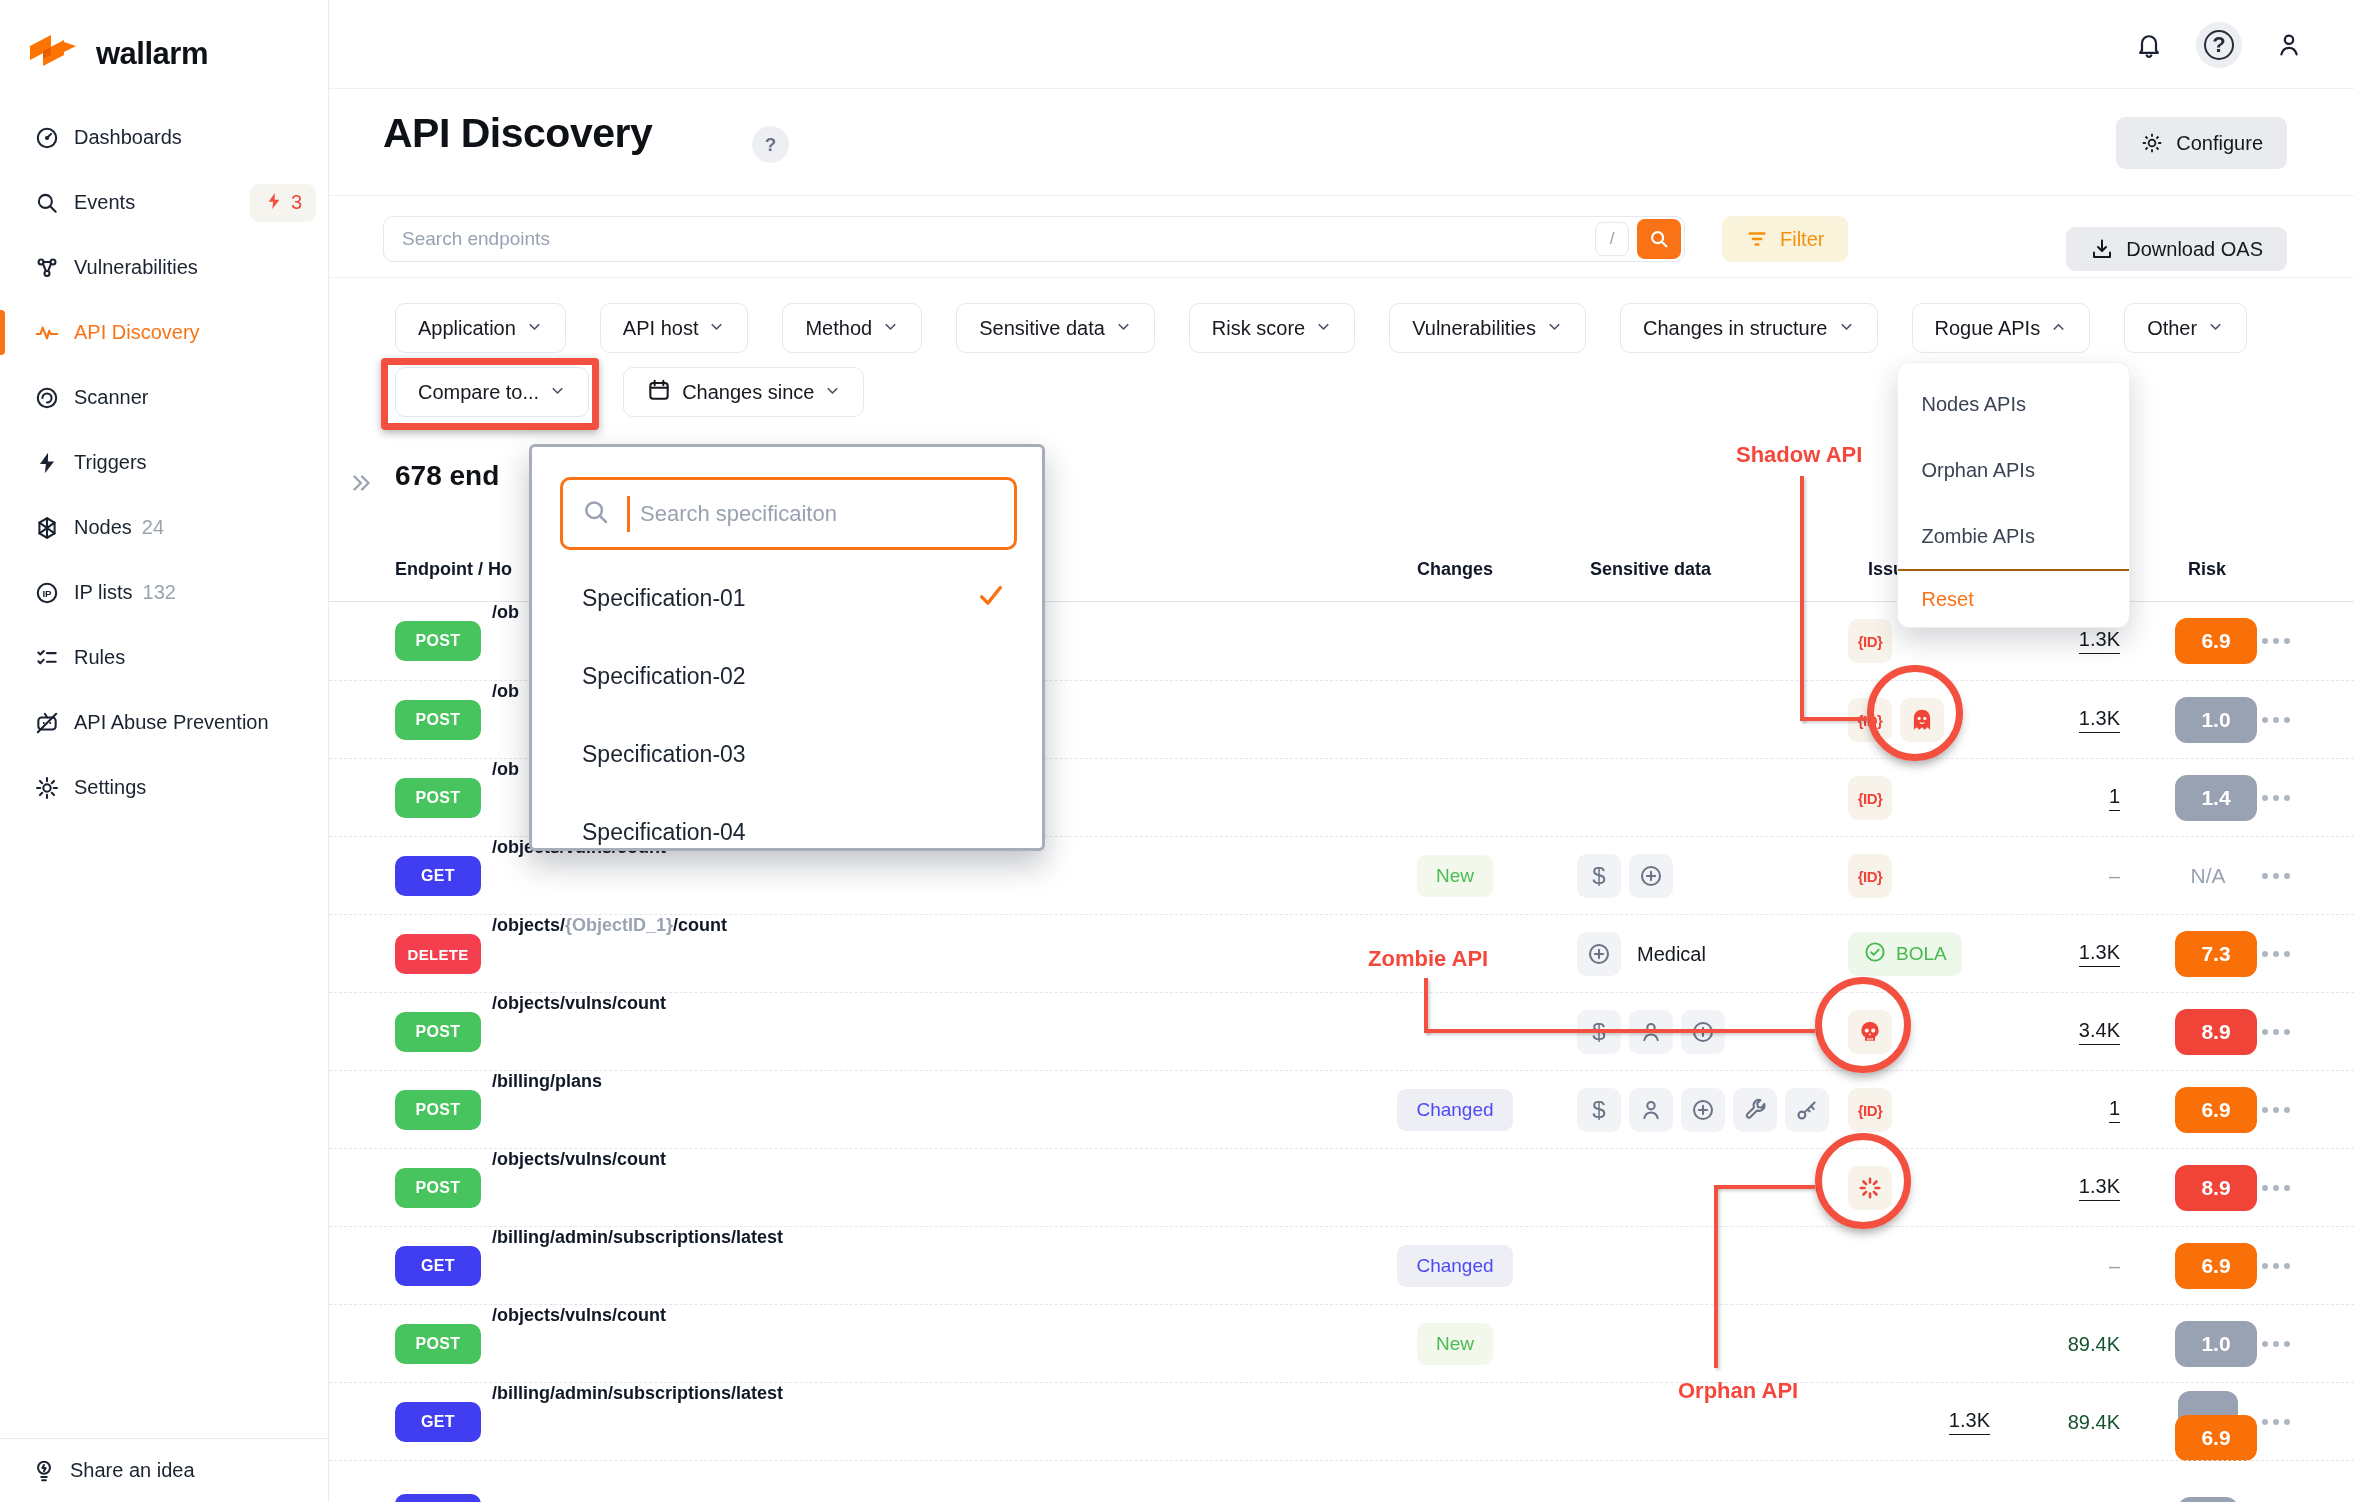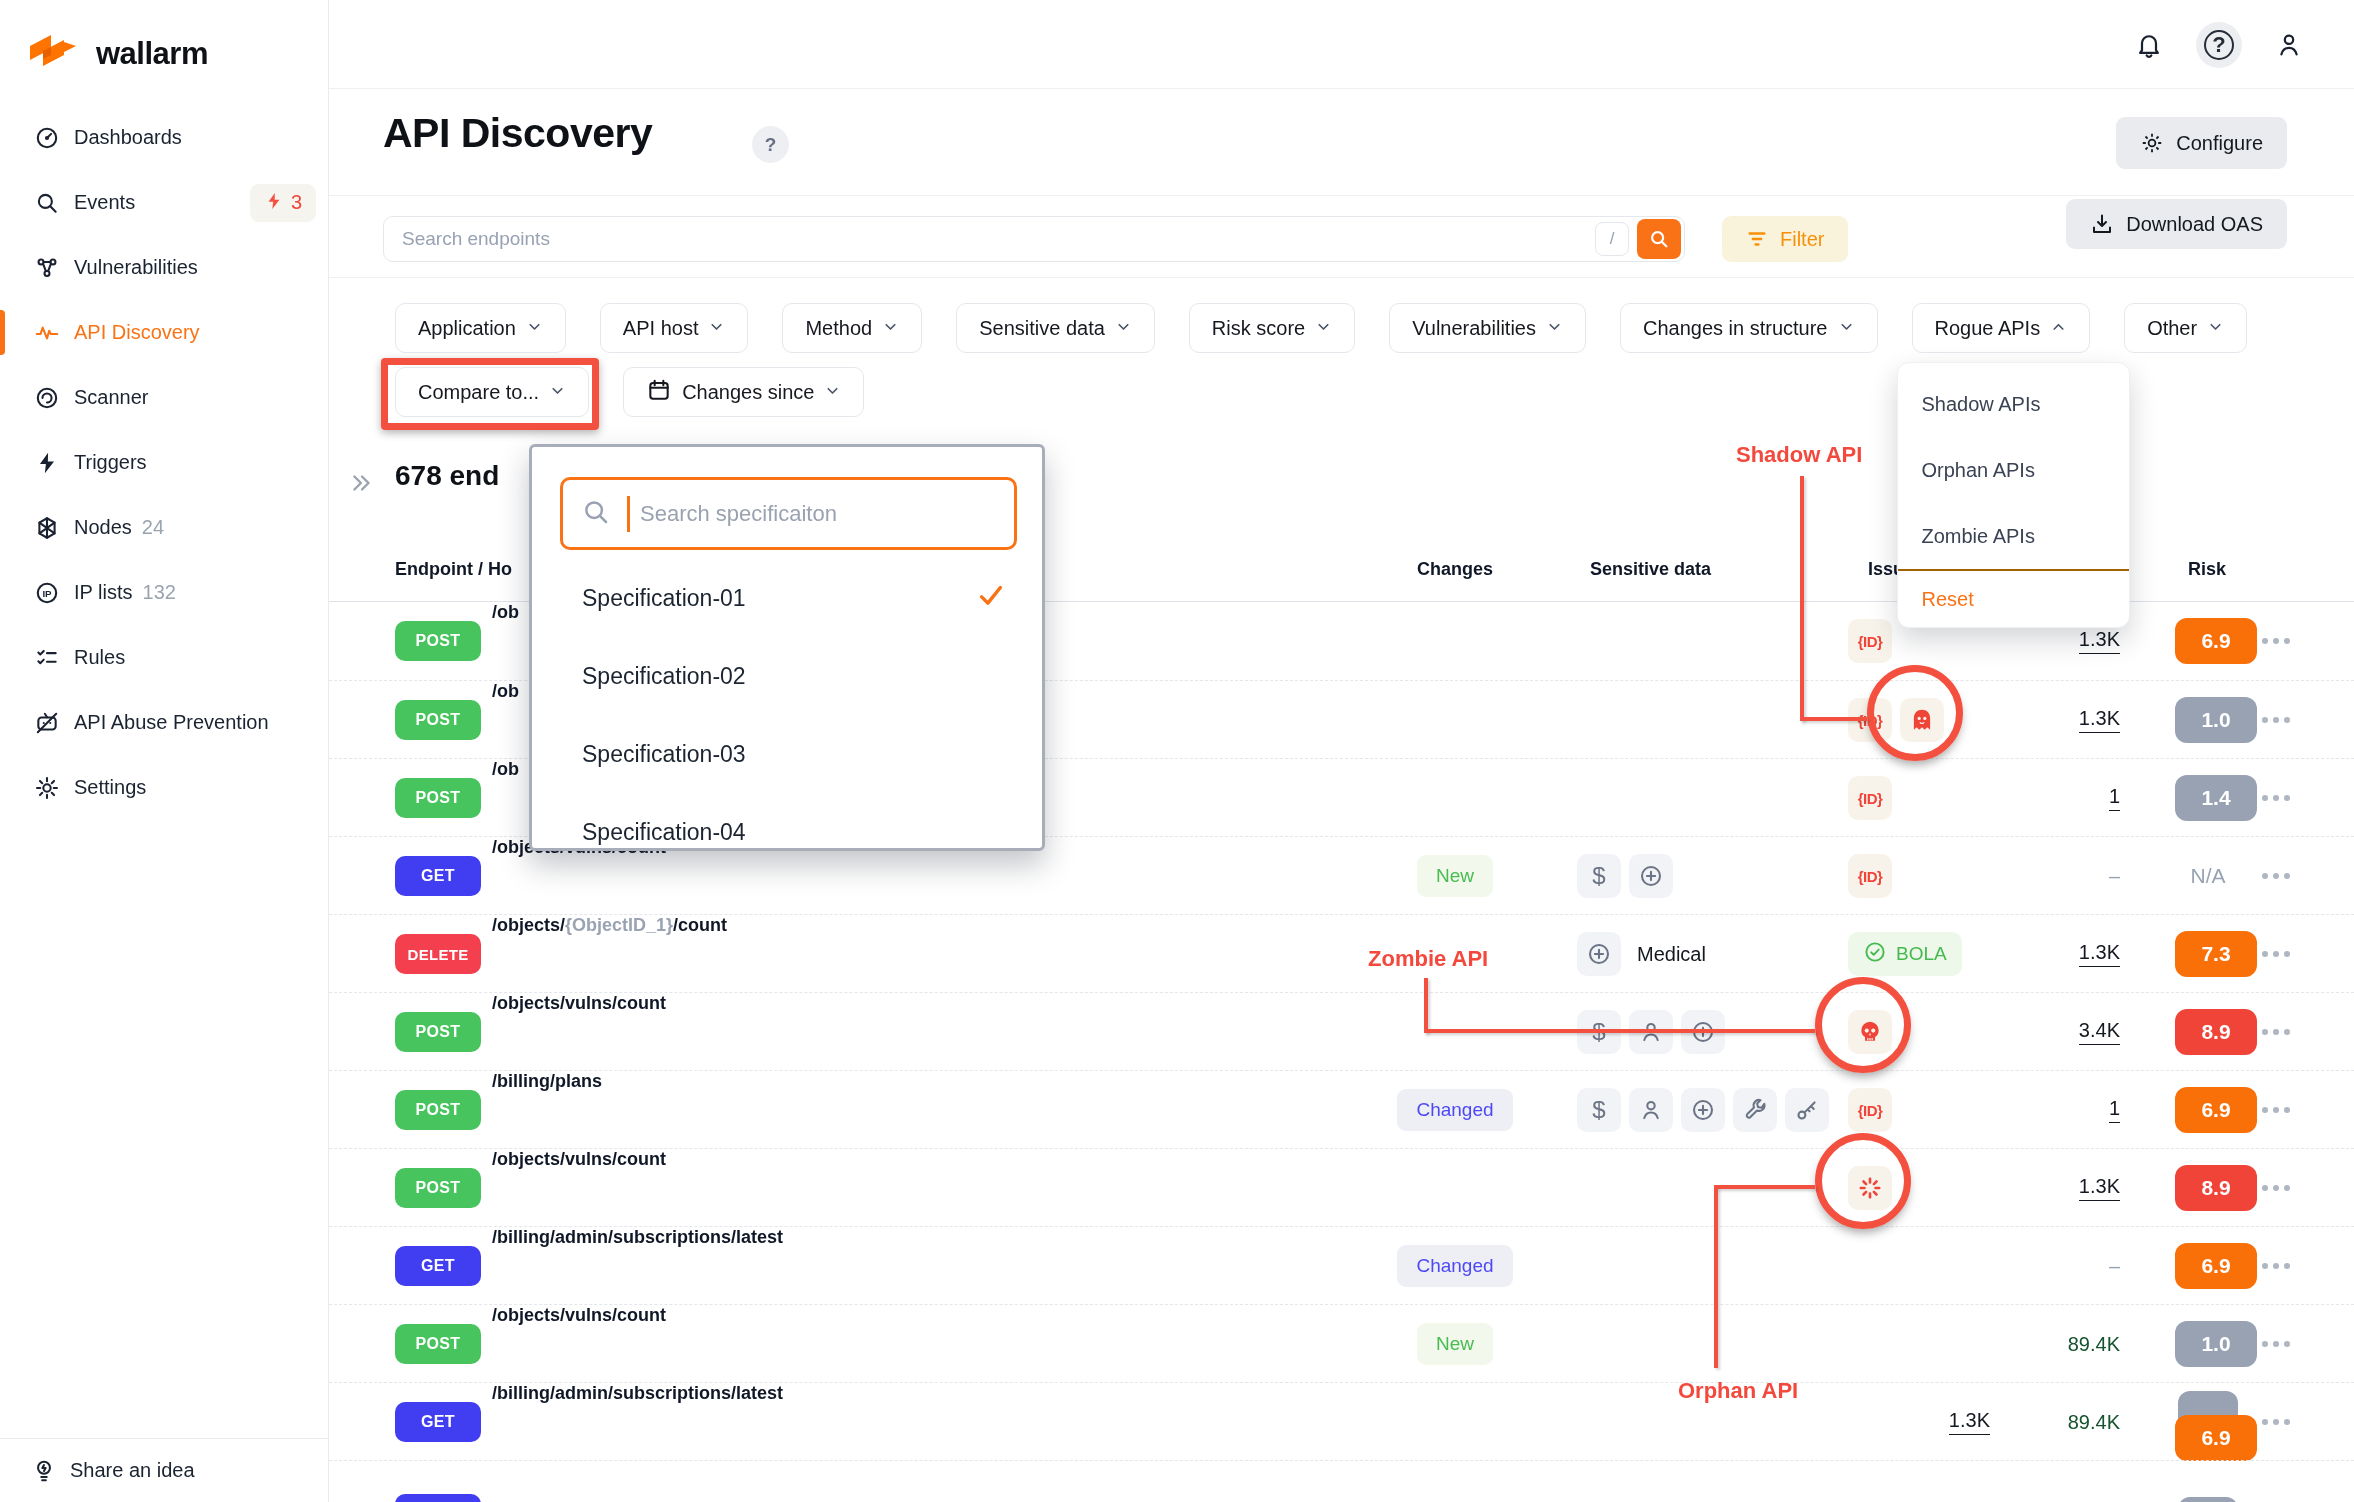--- a/index.html
+++ b/index.html
@@ -36,21 +36,21 @@
   .btn-gray { display:flex; align-items:center; gap:12px; background:#E9EBEE; border:none; border-radius:9px; height:52px; padding:0 24px; font-size:20px; color:#14181F; font-family:inherit; cursor:pointer; }
   .btn-configure { position:absolute; right:67px; top:117px; }
 
   
   .search-wrap { position:absolute; left:383px; top:216px; width:1302px; height:46px; border:1.5px solid #E4E7EC; border-radius:10px; display:flex; align-items:center; background:#fff; }
   .search-input { flex:1; border:none; outline:none; font-size:19px; color:#14181F; padding:0 18px; background:transparent; font-family:inherit; }
   .search-input::placeholder { color:#98A2B3; }
   .slash-key { width:34px; height:34px; border:1.5px solid #E4E7EC; border-radius:8px; color:#98A2B3; font-size:17px; display:flex; align-items:center; justify-content:center; margin-right:8px; }
   .search-go { width:44px; height:40px; background:#F97316; border:none; border-radius:8px; margin-right:3px; display:flex; align-items:center; justify-content:center; cursor:pointer; }
   .btn-filter { position:absolute; left:1722px; top:216px; height:46px; background:#FAF3DC; border:none; border-radius:9px; display:flex; align-items:center; gap:12px; padding:0 24px; font-size:20px; color:#F79009; font-family:inherit; cursor:pointer; }
-  .btn-download { position:absolute; right:67px; top:199px; height:50px; }
+  .btn-download { position:absolute; right:67px; top:227px; height:44px; }
 
   
   .chips-row { position:absolute; left:395px; display:flex; gap:34px; z-index:10; }
   .chips-row.r1 { top:303px; }
   .chips-row.r2 { top:367px; }
   .chip { position:relative; display:inline-flex; align-items:center; gap:10px; height:50px; padding:0 22px; background:#fff; border:1.5px solid #E4E7EC; border-radius:10px; font-size:20px; color:#16191F; font-family:inherit; cursor:pointer; white-space:nowrap; }
   .chip .caret { color:#4A5568; }
   .annot-wrap { position:relative; display:inline-block; }
   .annot-box { position:absolute; left:-14px; top:-9px; right:-10px; bottom:-13px; border:7px solid #F4503F; border-radius:4px; box-shadow:0 3px 8px rgba(0,0,0,.3); pointer-events:none; z-index:12; }
 
@@ -354,21 +354,21 @@
         <span><svg class="caret" width="17" height="17" viewBox="0 0 24 24" fill="none" stroke="#4A5568" stroke-width="2.4" stroke-linecap="round" stroke-linejoin="round">
             <path d="M6 9.5l6 6 6-6"></path>
           </svg></span>
       </div>
       <div class="chip">
         <div style="display: inline;">Rogue APIs</div>
         <span><svg class="caret" width="17" height="17" viewBox="0 0 24 24" fill="none" stroke="#4A5568" stroke-width="2.4" stroke-linecap="round" stroke-linejoin="round">
             <path d="M6 15.5l6-6 6 6"></path>
           </svg></span>
         <div class="panel-rogue">
-          <div class="rogue-item">Shadow APIs</div>
+          <div class="rogue-item">Nodes APIs</div>
           <div class="rogue-item">Orphan APIs</div>
           <div class="rogue-item">Zombie APIs</div>
           <div class="rogue-reset">Reset</div>
         </div>
       </div>
       <div class="chip">
         <div style="display: inline;">Other</div>
         <span><svg class="caret" width="17" height="17" viewBox="0 0 24 24" fill="none" stroke="#4A5568" stroke-width="2.4" stroke-linecap="round" stroke-linejoin="round">
             <path d="M6 9.5l6 6 6-6"></path>
           </svg></span>

